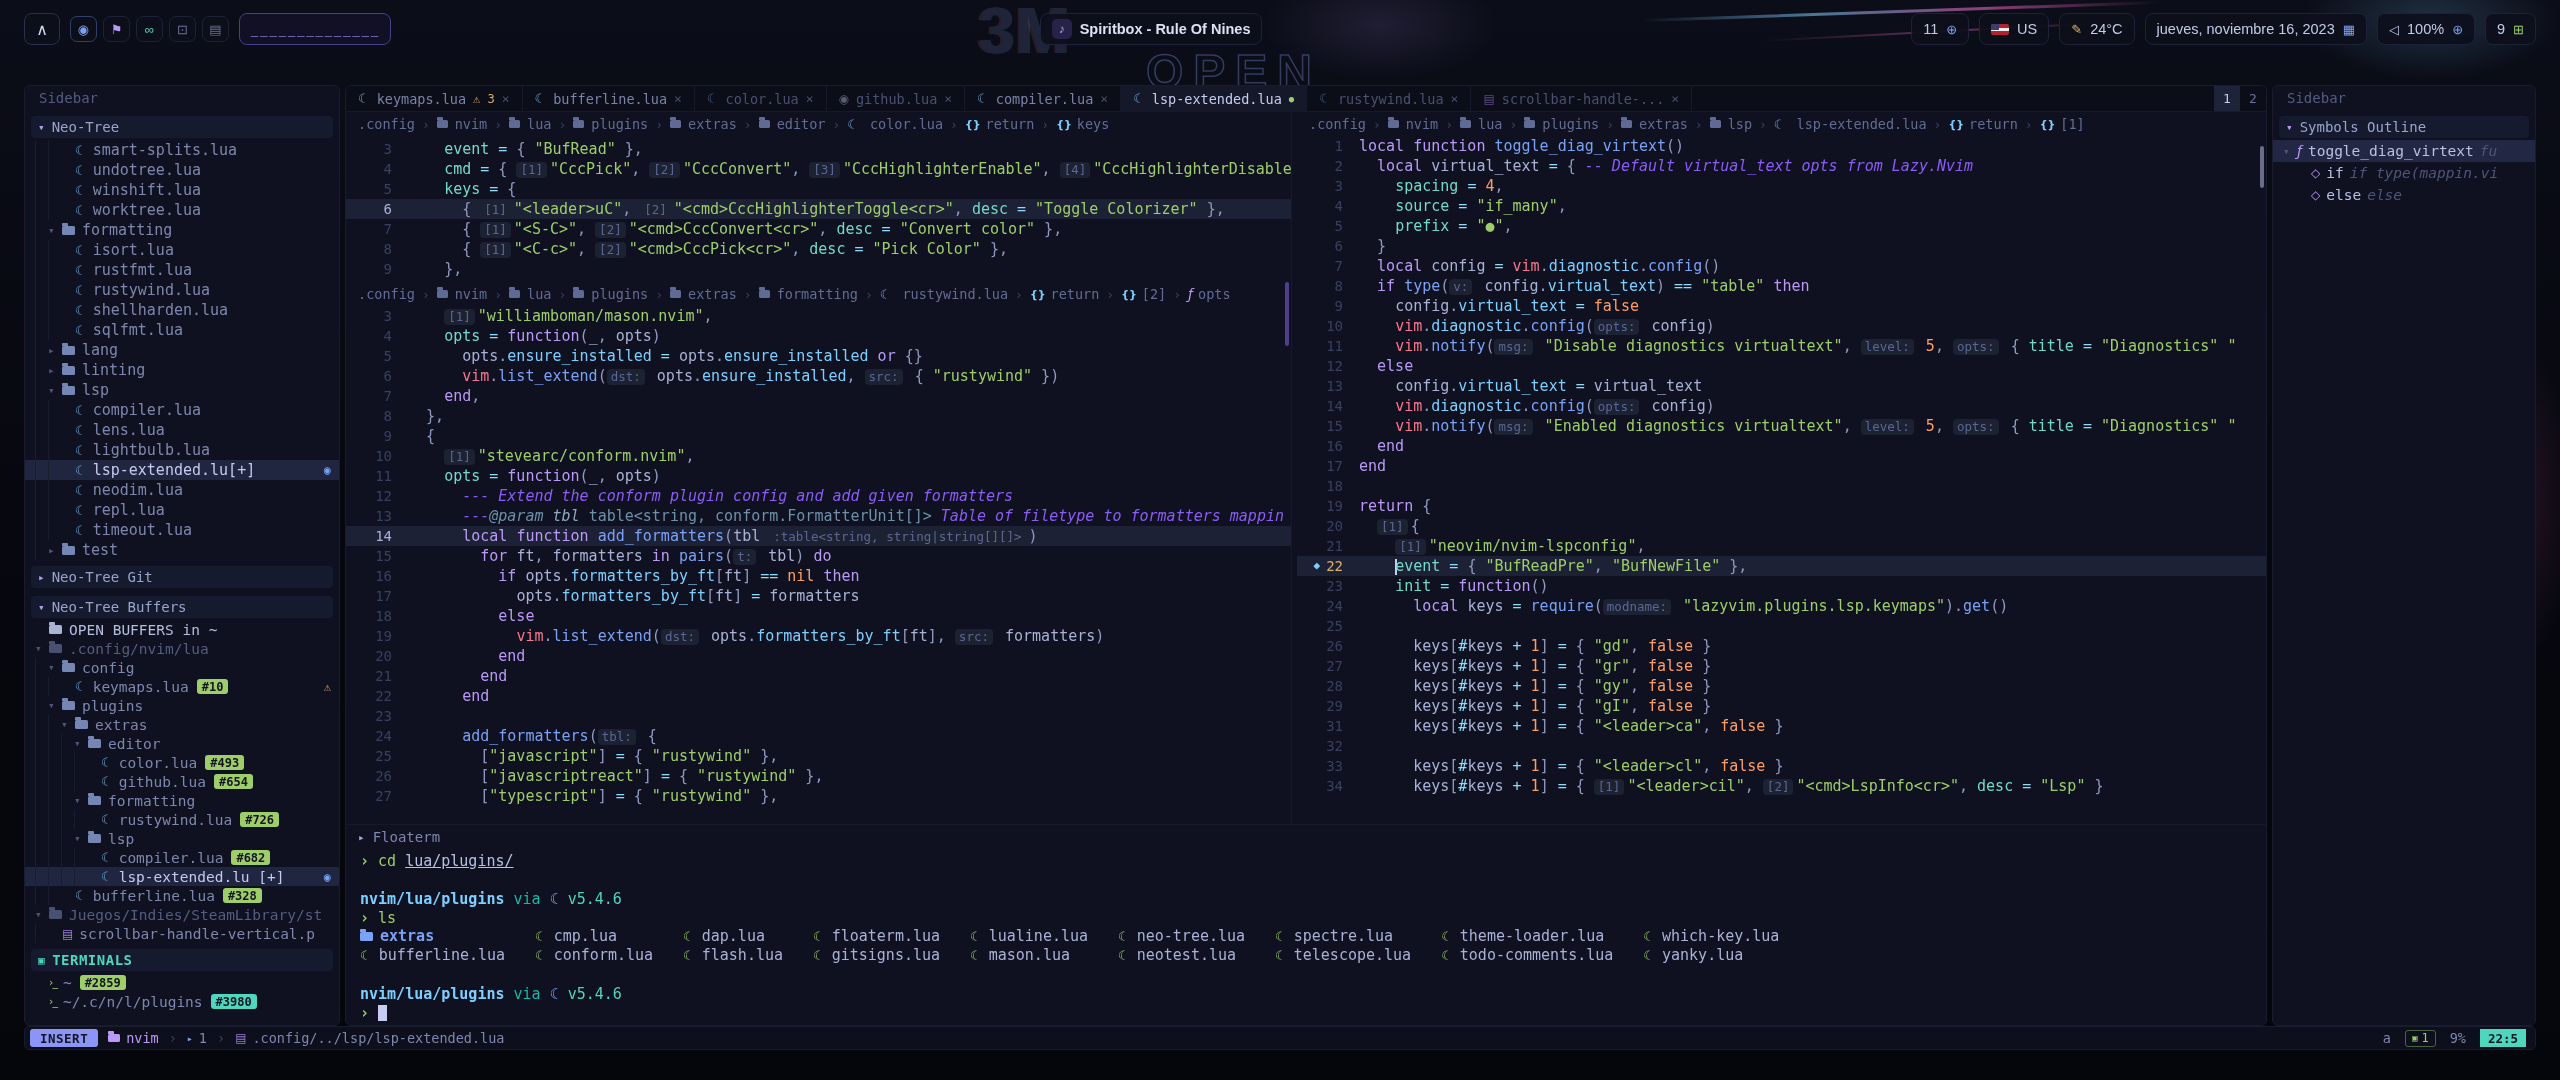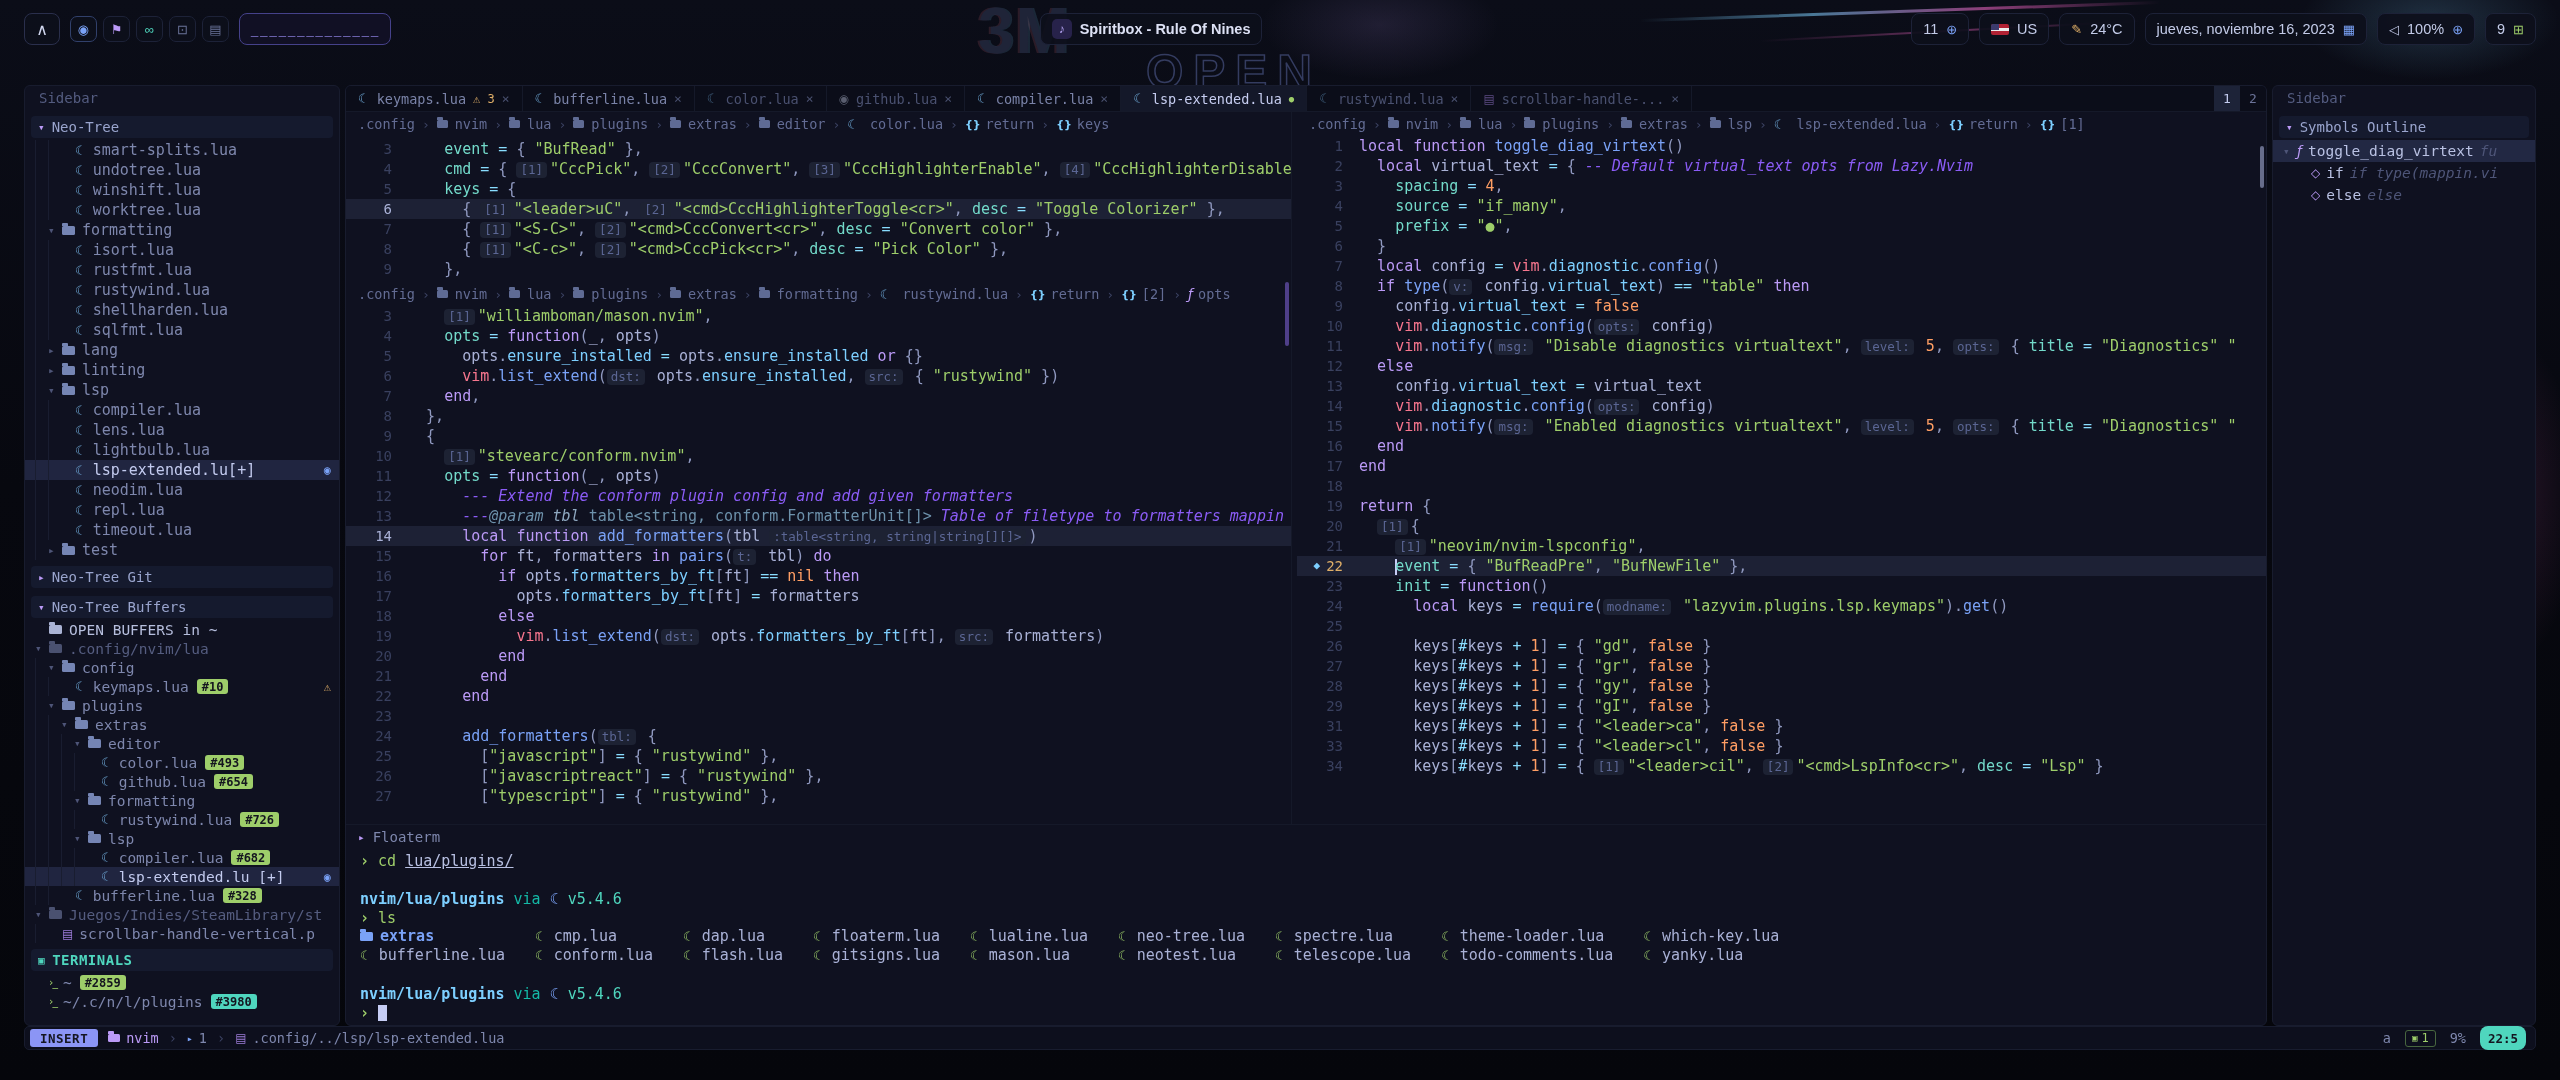--- a/index.html
+++ b/index.html
@@ -144,21 +144,21 @@
   .mode{background:#8b95f5;color:#14151f;font-weight:bold;border-radius:3px;padding:0 10px;height:18px;display:inline-flex;align-items:center;font-size:12.5px;letter-spacing:.5px}
   .sl-seg{display:inline-flex;align-items:center;gap:6px}
   .sl-dir{color:#bb9af7}
   .sl-dir .fico{background:#bb9af7;width:12px;height:8px;margin-right:0}
   .sl-sep{color:#3c4364}
   .mk-ico{color:#7aa2f7;font-size:10px}
   .sl-file .gico{margin-right:0}
   .sl-right{margin-left:auto;display:inline-flex;align-items:center;gap:14px;padding-right:4px}
   .sl-chip{border:1px solid #47663f;color:#9ece6a;border-radius:3px;padding:0 6px;height:17px;display:inline-flex;align-items:center;gap:4px;font-size:12px}
   .sl-chip .sq{font-size:9px}
-  .sl-pos{background:#4fd6be;color:#14151f;font-weight:bold;border-radius:8px;padding:0 8px;height:24px;display:inline-flex;align-items:center;font-size:12.5px}
+  .sl-pos{background:#4fd6be;color:#14151f;font-weight:bold;border-radius:0;padding:0 8px;height:18px;display:inline-flex;align-items:center;font-size:12.5px}
 </style>
 </head>
 <body>
 
 <div class="wallpaper">
   <div class="wp-brand">3M</div>
   <div class="wp-caption">OPEN</div>
   <div class="neon n1"></div>
   <div class="neon n2"></div>
   <div class="glow g1"></div>
@@ -782,20 +782,21 @@
             <div class="cl"><span class="gut"><span class="lnum">21</span></span><span class="codeseg"><span class="sg-t">    </span><span class="sg-h">[1]</span><span class="sg-s">"neovim/nvim-lspconfig"</span><span class="sg-p">,</span></span></div>
             <div class="cl curline"><span class="gut"><span class="gsign">◆</span><span class="lnum lncur orange">22</span></span><span class="codeseg"><span class="sg-t">    </span><span class="cursor-beam"></span><span class="sg-fl">event </span><span class="sg-o">= </span><span class="sg-p">{ </span><span class="sg-s">"BufReadPre"</span><span class="sg-p">, </span><span class="sg-s">"BufNewFile"</span><span class="sg-p"> },</span></span></div>
             <div class="cl"><span class="gut"><span class="lnum">23</span></span><span class="codeseg"><span class="sg-t">    </span><span class="sg-fl">init </span><span class="sg-o">= </span><span class="sg-k">function</span><span class="sg-p">()</span></span></div>
             <div class="cl"><span class="gut"><span class="lnum">24</span></span><span class="codeseg"><span class="sg-t">      </span><span class="sg-k">local </span><span class="sg-t">keys </span><span class="sg-o">= </span><span class="sg-f">require</span><span class="sg-p">(</span><span class="sg-h">modname:</span><span class="sg-s"> "lazyvim.plugins.lsp.keymaps"</span><span class="sg-p">).</span><span class="sg-f">get</span><span class="sg-p">()</span></span></div>
             <div class="cl"><span class="gut"><span class="lnum">25</span></span><span class="codeseg"></span></div>
             <div class="cl"><span class="gut"><span class="lnum">26</span></span><span class="codeseg"><span class="sg-t">      </span><span class="sg-t">keys</span><span class="sg-p">[</span><span class="sg-o">#</span><span class="sg-t">keys</span><span class="sg-o"> + </span><span class="sg-n">1</span><span class="sg-p">] </span><span class="sg-o">= </span><span class="sg-p">{ </span><span class="sg-s">"gd"</span><span class="sg-p">, </span><span class="sg-n">false</span><span class="sg-p"> }</span></span></div>
             <div class="cl"><span class="gut"><span class="lnum">27</span></span><span class="codeseg"><span class="sg-t">      </span><span class="sg-t">keys</span><span class="sg-p">[</span><span class="sg-o">#</span><span class="sg-t">keys</span><span class="sg-o"> + </span><span class="sg-n">1</span><span class="sg-p">] </span><span class="sg-o">= </span><span class="sg-p">{ </span><span class="sg-s">"gr"</span><span class="sg-p">, </span><span class="sg-n">false</span><span class="sg-p"> }</span></span></div>
             <div class="cl"><span class="gut"><span class="lnum">28</span></span><span class="codeseg"><span class="sg-t">      </span><span class="sg-t">keys</span><span class="sg-p">[</span><span class="sg-o">#</span><span class="sg-t">keys</span><span class="sg-o"> + </span><span class="sg-n">1</span><span class="sg-p">] </span><span class="sg-o">= </span><span class="sg-p">{ </span><span class="sg-s">"gy"</span><span class="sg-p">, </span><span class="sg-n">false</span><span class="sg-p"> }</span></span></div>
             <div class="cl"><span class="gut"><span class="lnum">29</span></span><span class="codeseg"><span class="sg-t">      </span><span class="sg-t">keys</span><span class="sg-p">[</span><span class="sg-o">#</span><span class="sg-t">keys</span><span class="sg-o"> + </span><span class="sg-n">1</span><span class="sg-p">] </span><span class="sg-o">= </span><span class="sg-p">{ </span><span class="sg-s">"gI"</span><span class="sg-p">, </span><span class="sg-n">false</span><span class="sg-p"> }</span></span></div>
             <div class="cl"><span class="gut"><span class="lnum">31</span></span><span class="codeseg"><span class="sg-t">      </span><span class="sg-t">keys</span><span class="sg-p">[</span><span class="sg-o">#</span><span class="sg-t">keys</span><span class="sg-o"> + </span><span class="sg-n">1</span><span class="sg-p">] </span><span class="sg-o">= </span><span class="sg-p">{ </span><span class="sg-s">"&lt;leader&gt;ca"</span><span class="sg-p">, </span><span class="sg-n">false</span><span class="sg-p"> }</span></span></div>
+            <div class="cl"><span class="gut"><span class="lnum">32</span></span><span class="codeseg"></span></div>
             <div class="cl"><span class="gut"><span class="lnum">33</span></span><span class="codeseg"><span class="sg-t">      </span><span class="sg-t">keys</span><span class="sg-p">[</span><span class="sg-o">#</span><span class="sg-t">keys</span><span class="sg-o"> + </span><span class="sg-n">1</span><span class="sg-p">] </span><span class="sg-o">= </span><span class="sg-p">{ </span><span class="sg-s">"&lt;leader&gt;cl"</span><span class="sg-p">, </span><span class="sg-n">false</span><span class="sg-p"> }</span></span></div>
             <div class="cl"><span class="gut"><span class="lnum">34</span></span><span class="codeseg"><span class="sg-t">      </span><span class="sg-t">keys</span><span class="sg-p">[</span><span class="sg-o">#</span><span class="sg-t">keys</span><span class="sg-o"> + </span><span class="sg-n">1</span><span class="sg-p">] </span><span class="sg-o">= </span><span class="sg-p">{ </span><span class="sg-h">[1]</span><span class="sg-s">"&lt;leader&gt;cil"</span><span class="sg-p">, </span><span class="sg-h">[2]</span><span class="sg-s">"&lt;cmd&gt;LspInfo&lt;cr&gt;"</span><span class="sg-p">, </span><span class="sg-fl">desc </span><span class="sg-o">= </span><span class="sg-s">"Lsp"</span><span class="sg-p"> }</span></span></div>
           </div>
         <div class="scrollmark sm-right"></div>
       </div>
     </div>
     <div class="floaterm">
       <div class="ft-head">
         <span class="ft-ico">▸</span>
         <span>Floaterm</span>

